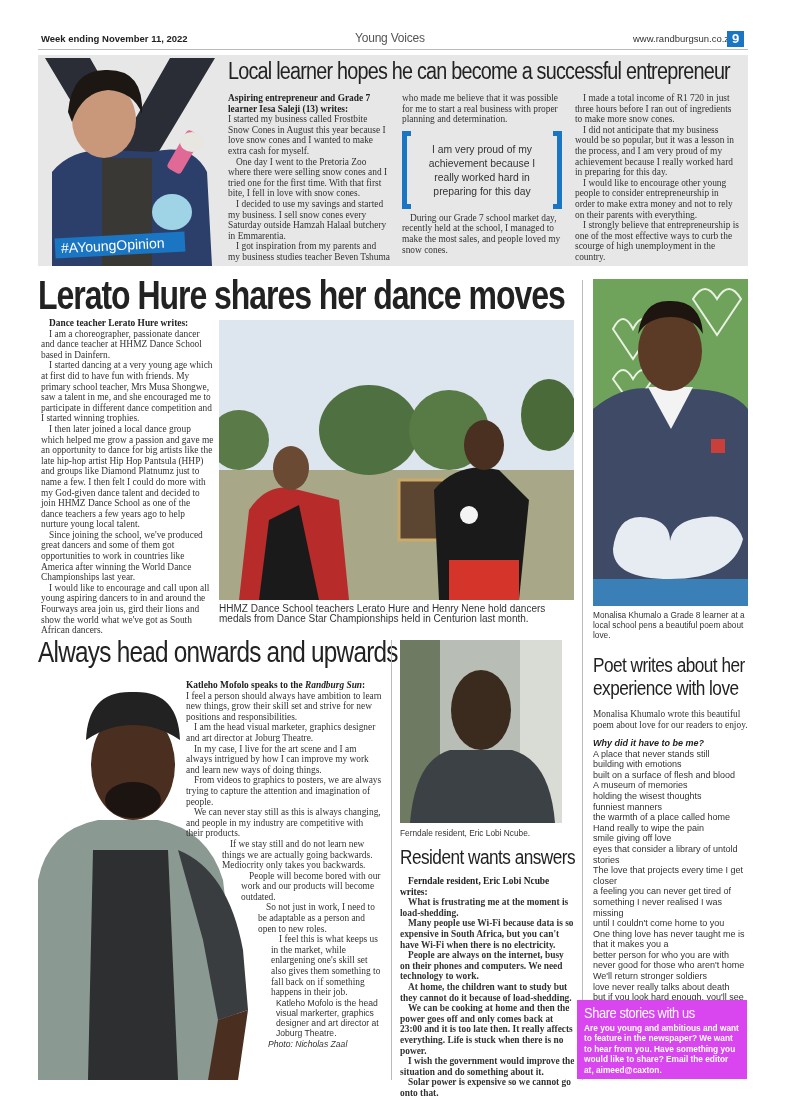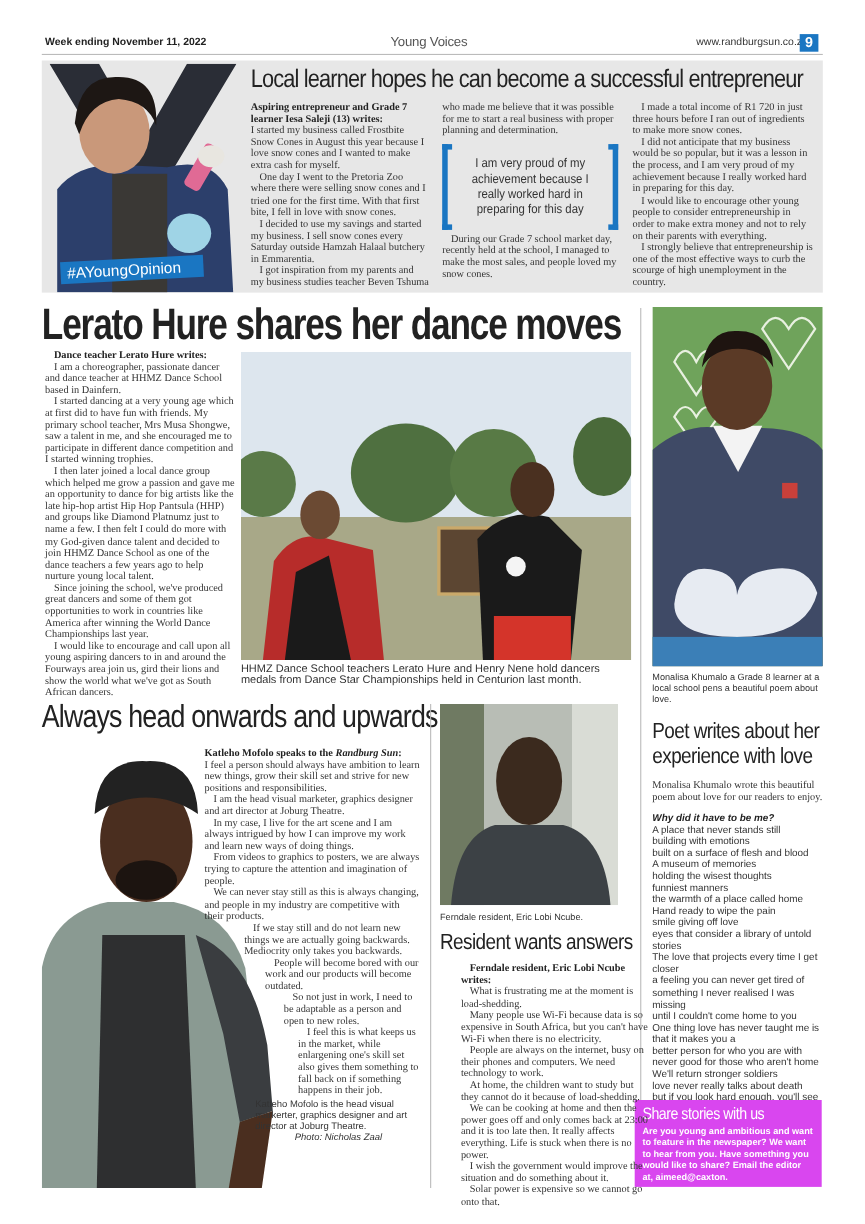--- a/index.html
+++ b/index.html
@@ -57,21 +57,21 @@
   .ah-title { left: 38px; top: 636px; font-family: "Liberation Sans", sans-serif; font-size: 29px; color: #222; letter-spacing: -0.9px; transform: scaleX(0.84); transform-origin: left top; white-space: nowrap; }
   .ah-photo { left: 38px; top: 680px; width: 230px; height: 400px; }
   .ah-col { left: 186px; top: 680px; width: 196px; }
   .ah-credit { font-family: "Liberation Sans", sans-serif; font-size: 8.6px; line-height: 10.2px; color: #333; }
   .vrule2 { left: 391px; top: 640px; width: 1px; height: 440px; background: #bbb; }
 
   
   .er-photo { left: 400px; top: 640px; width: 162px; height: 183px; overflow: hidden; }
   .er-cap { left: 400px; top: 828px; font-family: "Liberation Sans", sans-serif; font-size: 8.3px; color: #333; }
   .er-title { left: 400px; top: 846px; font-family: "Liberation Sans", sans-serif; font-size: 20px; color: #222; letter-spacing: -0.6px; transform: scaleX(0.86); transform-origin: left top; white-space: nowrap; }
-  .er-col { left: 419px; top: 876px; width: 175px; }
+  .er-col { left: 400px; top: 876px; width: 175px; font-weight: bold; }
 </style>
 </head>
 <body>
 
 <div class="abs hdr-left">Week ending November 11, 2022</div>
 <div class="abs hdr-center">Young Voices</div>
 <div class="abs hdr-right">www.randburgsun.co.za</div>
 <div class="abs hdr-page">9</div>
 <div class="abs hdr-rule"></div>
 
@@ -169,21 +169,21 @@
 <div class="abs col ml-intro">Monalisa Khumalo wrote this beautiful poem about love for our readers to enjoy.</div>
 <div class="abs poem">
   <div class="ptitle">Why did it have to be me?</div>
   <div>A place that never stands still</div>
   <div>building with emotions</div>
   <div>built on a surface of flesh and blood</div>
   <div>A museum of memories</div>
   <div>holding the wisest thoughts</div>
   <div>funniest manners</div>
   <div>the warmth of a place called home</div>
-  <div>Hand ready to wipe the pain</div>
+  <div>Hand really to wipe the pain</div>
   <div>smile giving off love</div>
   <div>eyes that consider a library of untold stories</div>
   <div>The love that projects every time I get closer</div>
   <div>a feeling you can never get tired of</div>
   <div>something I never realised I was missing</div>
   <div>until I couldn't come home to you</div>
   <div>One thing love has never taught me is that it makes you a</div>
   <div>better person for who you are with</div>
   <div>never good for those who aren't home</div>
   <div>We'll return stronger soldiers</div>
@@ -213,21 +213,21 @@
   <p class="lead"><b><span>Katleho Mofolo speaks to the </span><i>Randburg Sun</i><span>:</span></b></p>
   <p class="lead">I feel a person should always have ambition to learn new things, grow their skill set and strive for new positions and responsibilities.</p>
   <p>I am the head visual marketer, graphics designer and art director at Joburg Theatre.</p>
   <p>In my case, I live for the art scene and I am always intrigued by how I can improve my work and learn new ways of doing things.</p>
   <p>From videos to graphics to posters, we are always trying to capture the attention and imagination of people.</p>
   <p>We can never stay still as this is always changing, and people in my industry are competitive with their products.</p>
   <p style="margin-left:36px">If we stay still and do not learn new things we are actually going backwards. Mediocrity only takes you backwards.</p>
   <p style="margin-left:55px">People will become bored with our work and our products will become outdated.</p>
   <p style="margin-left:72px">So not just in work, I need to be adaptable as a person and open to new roles.</p>
   <p style="margin-left:85px">I feel this is what keeps us in the market, while enlargening one's skill set also gives them something to fall back on if something happens in their job.</p>
-  <div class="ah-credit" style="margin-left:46px">Katleho Mofolo is the head visual markerter, graphics designer and art director at Joburg Theatre.</div>
+  <div class="ah-credit" style="margin-left:90px">Katleho Mofolo is the head visual markerter, graphics designer and art director at Joburg Theatre.</div>
   <div class="ah-credit" style="margin-left:82px;font-style:italic">Photo: Nicholas Zaal</div>
 </div>
 <div class="abs vrule2"></div>
 
 <div class="abs er-photo">
   <svg width="162" height="183" viewBox="0 0 162 183">
     <rect width="162" height="183" fill="#b8bdb5"></rect>
     <rect x="0" y="0" width="40" height="183" fill="#6f7a62"></rect>
     <rect x="120" y="0" width="42" height="183" fill="#d9dcd5"></rect>
     <path d="M10,183 Q15,120 50,110 L112,110 Q150,120 155,183 Z" fill="#3c4145"></path>

